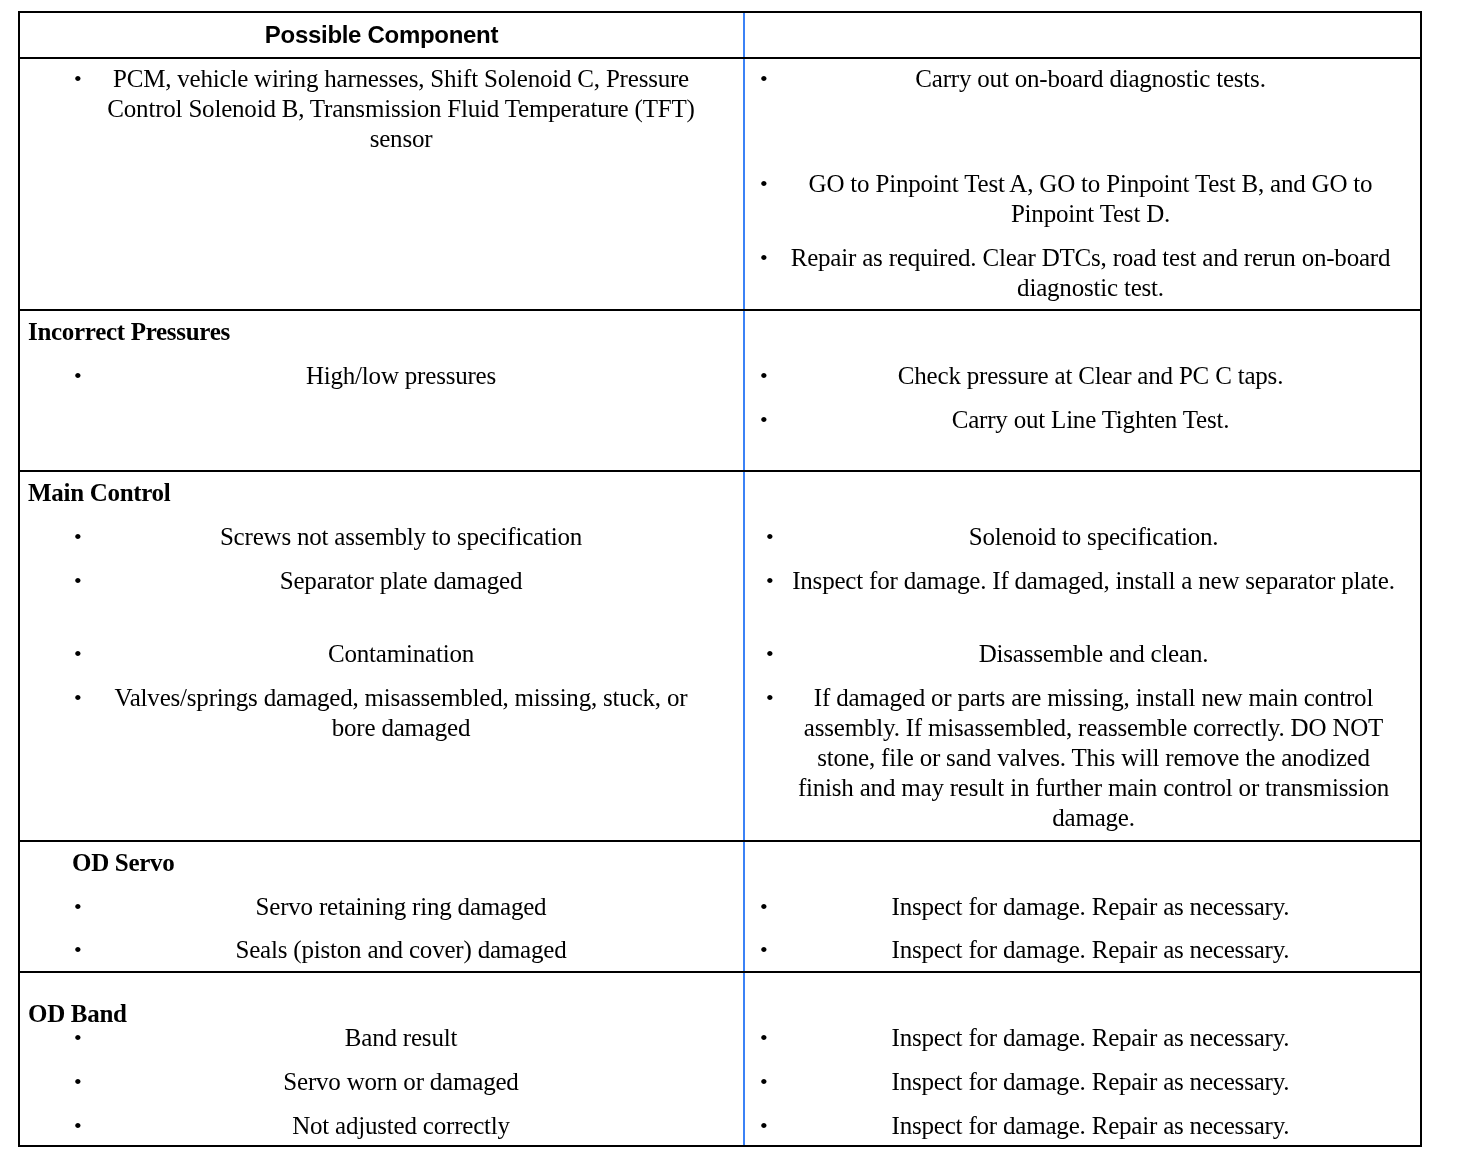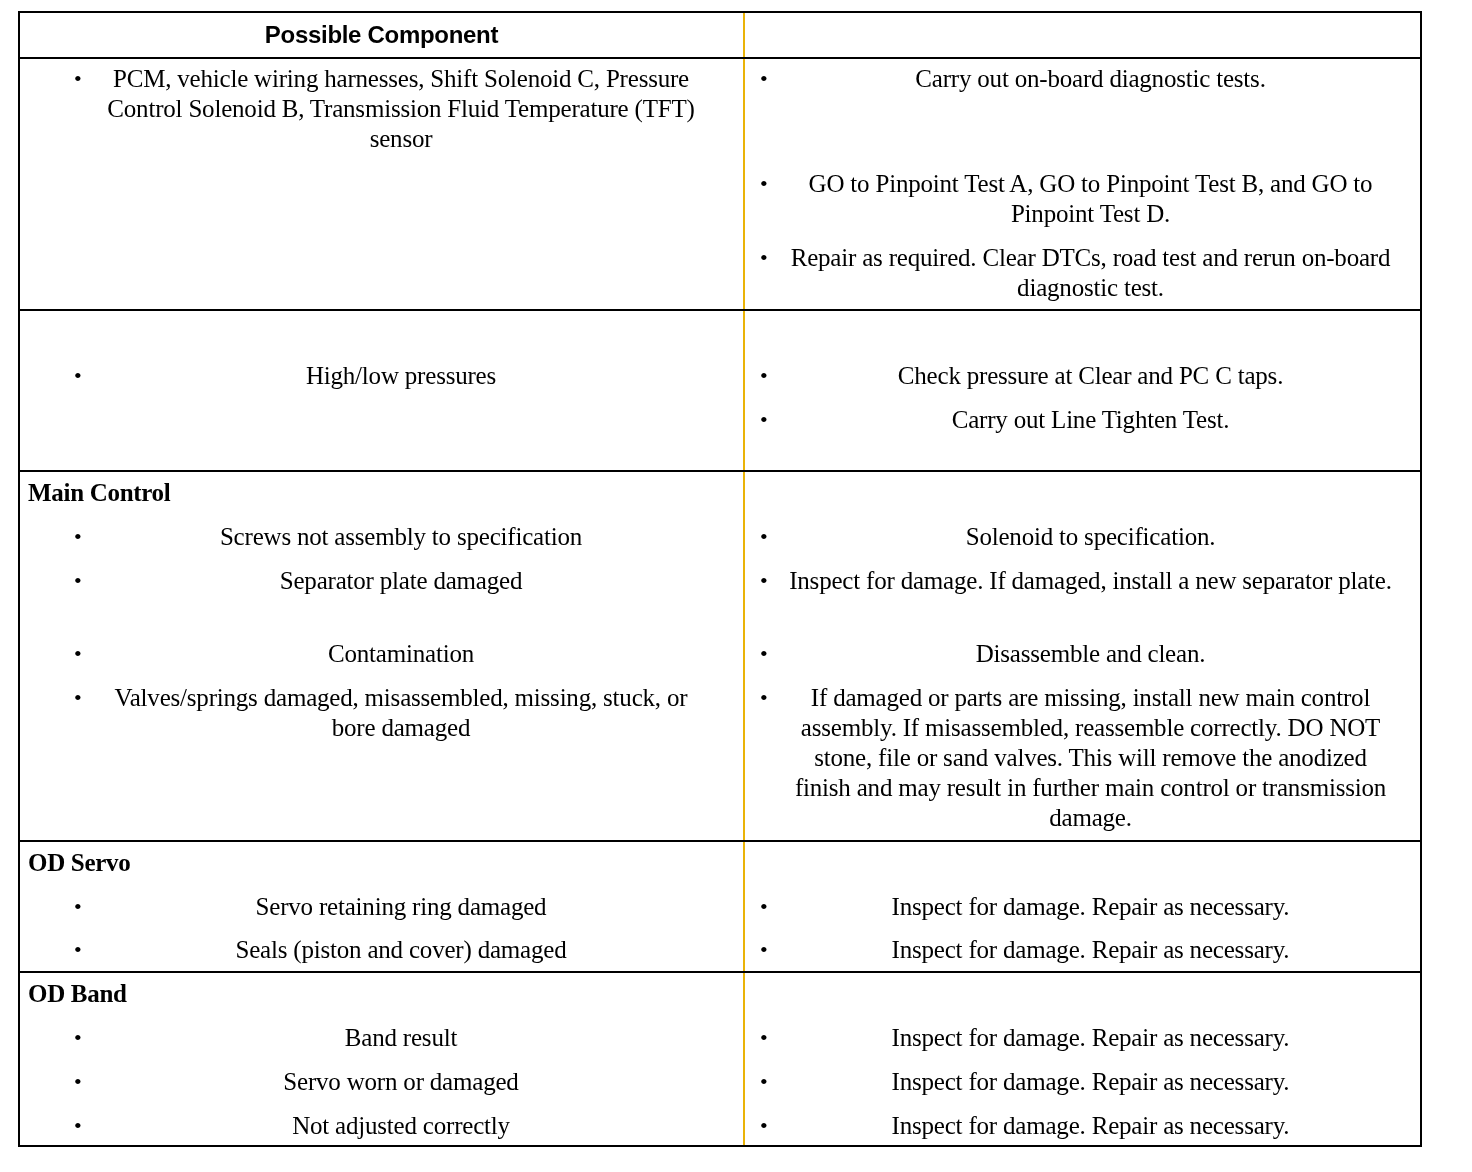--- a/index.html
+++ b/index.html
@@ -31,21 +31,21 @@
   .row.header {
     border-top: none;
     height: 44px;
   }
   .cell {
     box-sizing: border-box;
     position: relative;
   }
   .cell.left {
     width: 725px;
-    border-right: 2px solid #eab308;
+    border-right: 2px solid #3b82f6;
   }
   .cell.right {
     flex: 1;
   }
   .hdr-text {
     font-family: "Liberation Sans", "DejaVu Sans", sans-serif;
     font-weight: bold;
     font-size: 24px;
     text-align: center;
     line-height: 44px;
@@ -115,38 +115,39 @@
       </div>
       <div class="item" style="top:184px;">
         <span class="bullet">•</span>
         <span class="txt">Repair as required. Clear DTCs, road test and rerun on-board diagnostic test.</span>
       </div>
     </div>
   </div>
 
   <div class="row" style="height:161px;">
     <div class="cell left">
+      <div class="section-title" style="padding-top:6px;">Incorrect Pressures</div>
       <div class="item" style="top:50px;">
         <span class="bullet">•</span>
         <span class="txt">High/low pressures</span>
       </div>
     </div>
     <div class="cell right">
       <div class="item" style="top:50px;">
         <span class="bullet">•</span>
         <span class="txt">Check pressure at Clear and PC C taps.</span>
       </div>
       <div class="item" style="top:94px;">
         <span class="bullet">•</span>
         <span class="txt">Carry out Line Tighten Test.</span>
       </div>
     </div>
   </div>
 
-  <div class="row" style="height:370px;">
+  <div class="row" style="height:370px;gap:6px;">
     <div class="cell left">
       <div class="section-title" style="padding-top:6px;">Main Control</div>
       <div class="item" style="top:50px;">
         <span class="bullet">•</span>
         <span class="txt">Screws not assembly to specification</span>
       </div>
       <div class="item" style="top:94px;">
         <span class="bullet">•</span>
         <span class="txt">Separator plate damaged</span>
       </div>
@@ -174,21 +175,21 @@
       </div>
       <div class="item" style="top:211px;">
         <span class="bullet">•</span>
         <span class="txt">If damaged or parts are missing, install new main control assembly. If misassembled, reassemble correctly. DO NOT stone, file or sand valves. This will remove the anodized finish and may result in further main control or transmission damage.</span>
       </div>
     </div>
   </div>
 
   <div class="row" style="height:131px;">
     <div class="cell left">
-      <div class="section-title" style="padding-top:6px;">OD Servo</div>
+      <div class="section-title" style="padding-top:6px;margin-left:44px;">OD Servo</div>
       <div class="item" style="top:50px;">
         <span class="bullet">•</span>
         <span class="txt">Servo retaining ring damaged</span>
       </div>
       <div class="item" style="top:93px;">
         <span class="bullet">•</span>
         <span class="txt">Seals (piston and cover) damaged</span>
       </div>
     </div>
     <div class="cell right">
@@ -198,21 +199,21 @@
       </div>
       <div class="item" style="top:93px;">
         <span class="bullet">•</span>
         <span class="txt">Inspect for damage. Repair as necessary.</span>
       </div>
     </div>
   </div>
 
   <div class="row" style="height:174px;">
     <div class="cell left">
-      <div class="section-title" style="padding-top:6px;">OD Band</div>
+      <div class="section-title" style="padding-top:6px;margin-top:20px;">OD Band</div>
       <div class="item" style="top:50px;">
         <span class="bullet">•</span>
         <span class="txt">Band result</span>
       </div>
       <div class="item" style="top:94px;">
         <span class="bullet">•</span>
         <span class="txt">Servo worn or damaged</span>
       </div>
       <div class="item" style="top:138px;">
         <span class="bullet">•</span>

